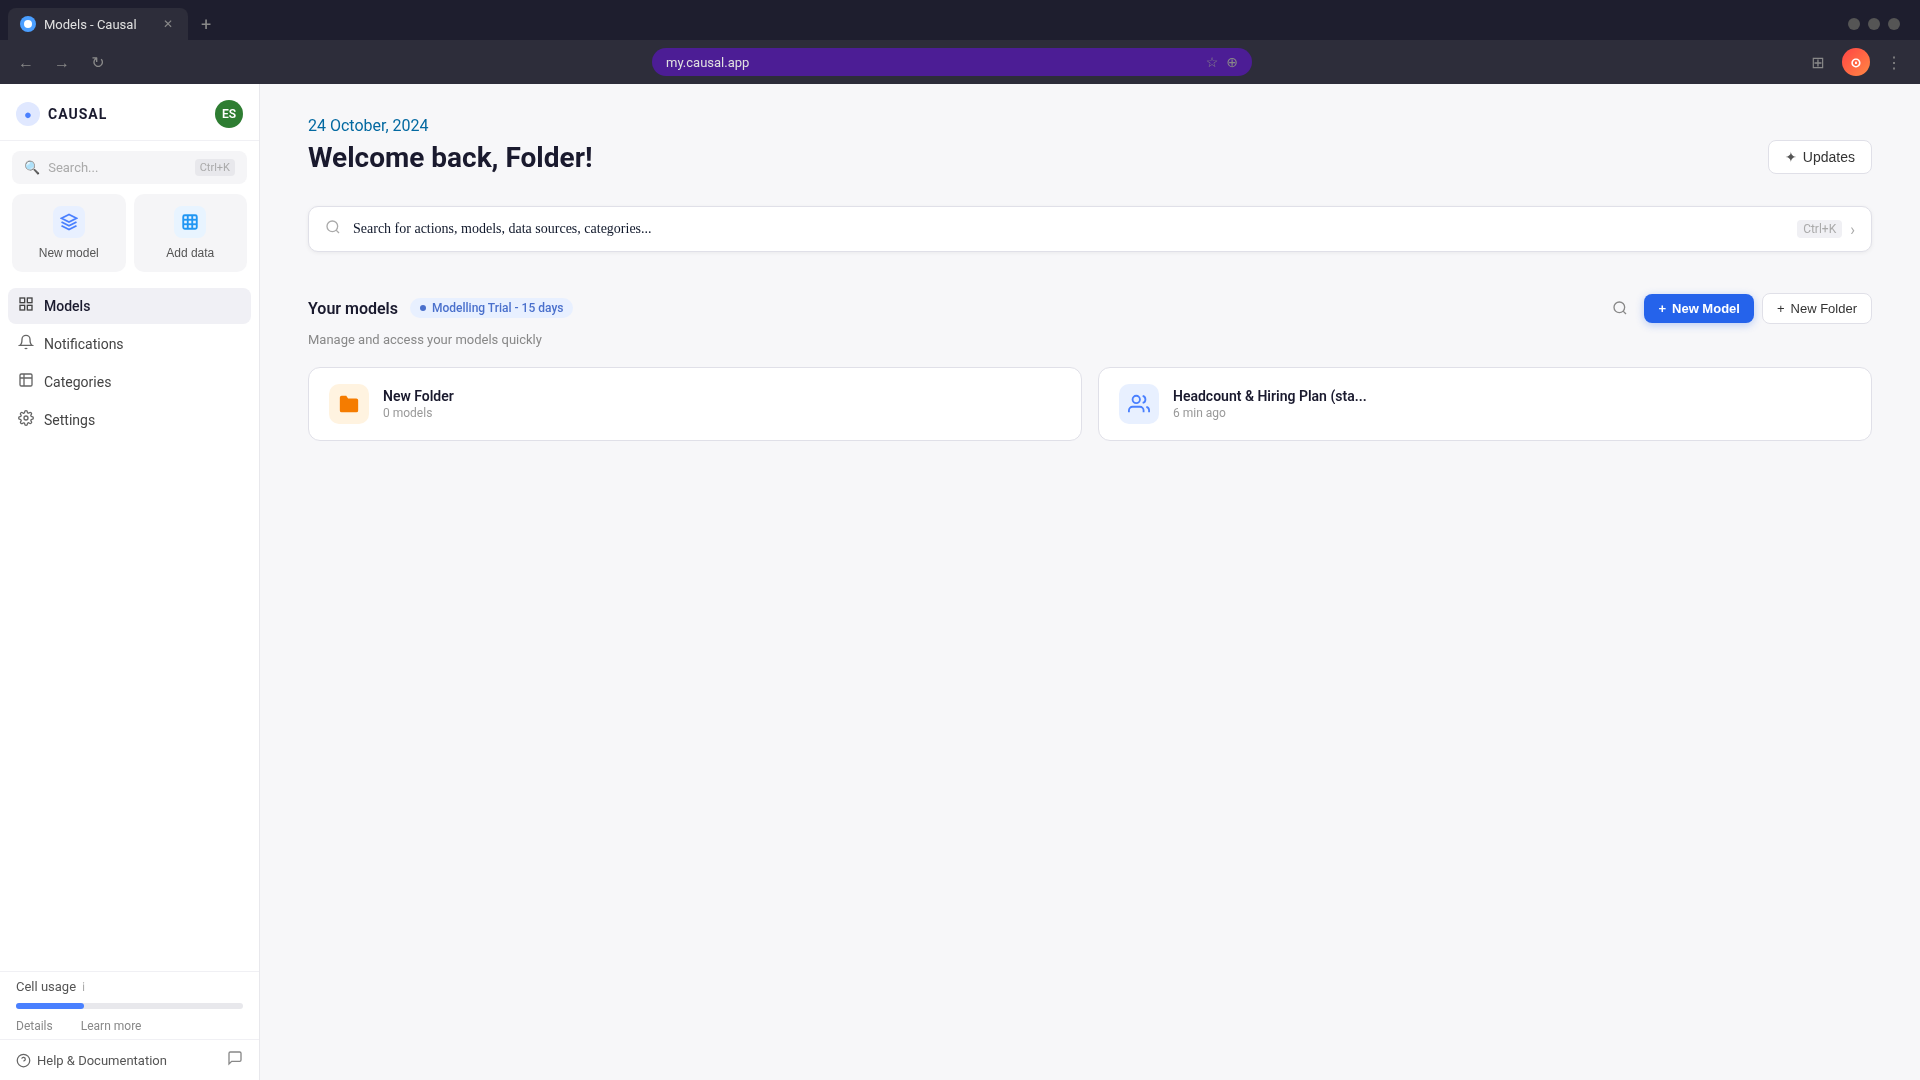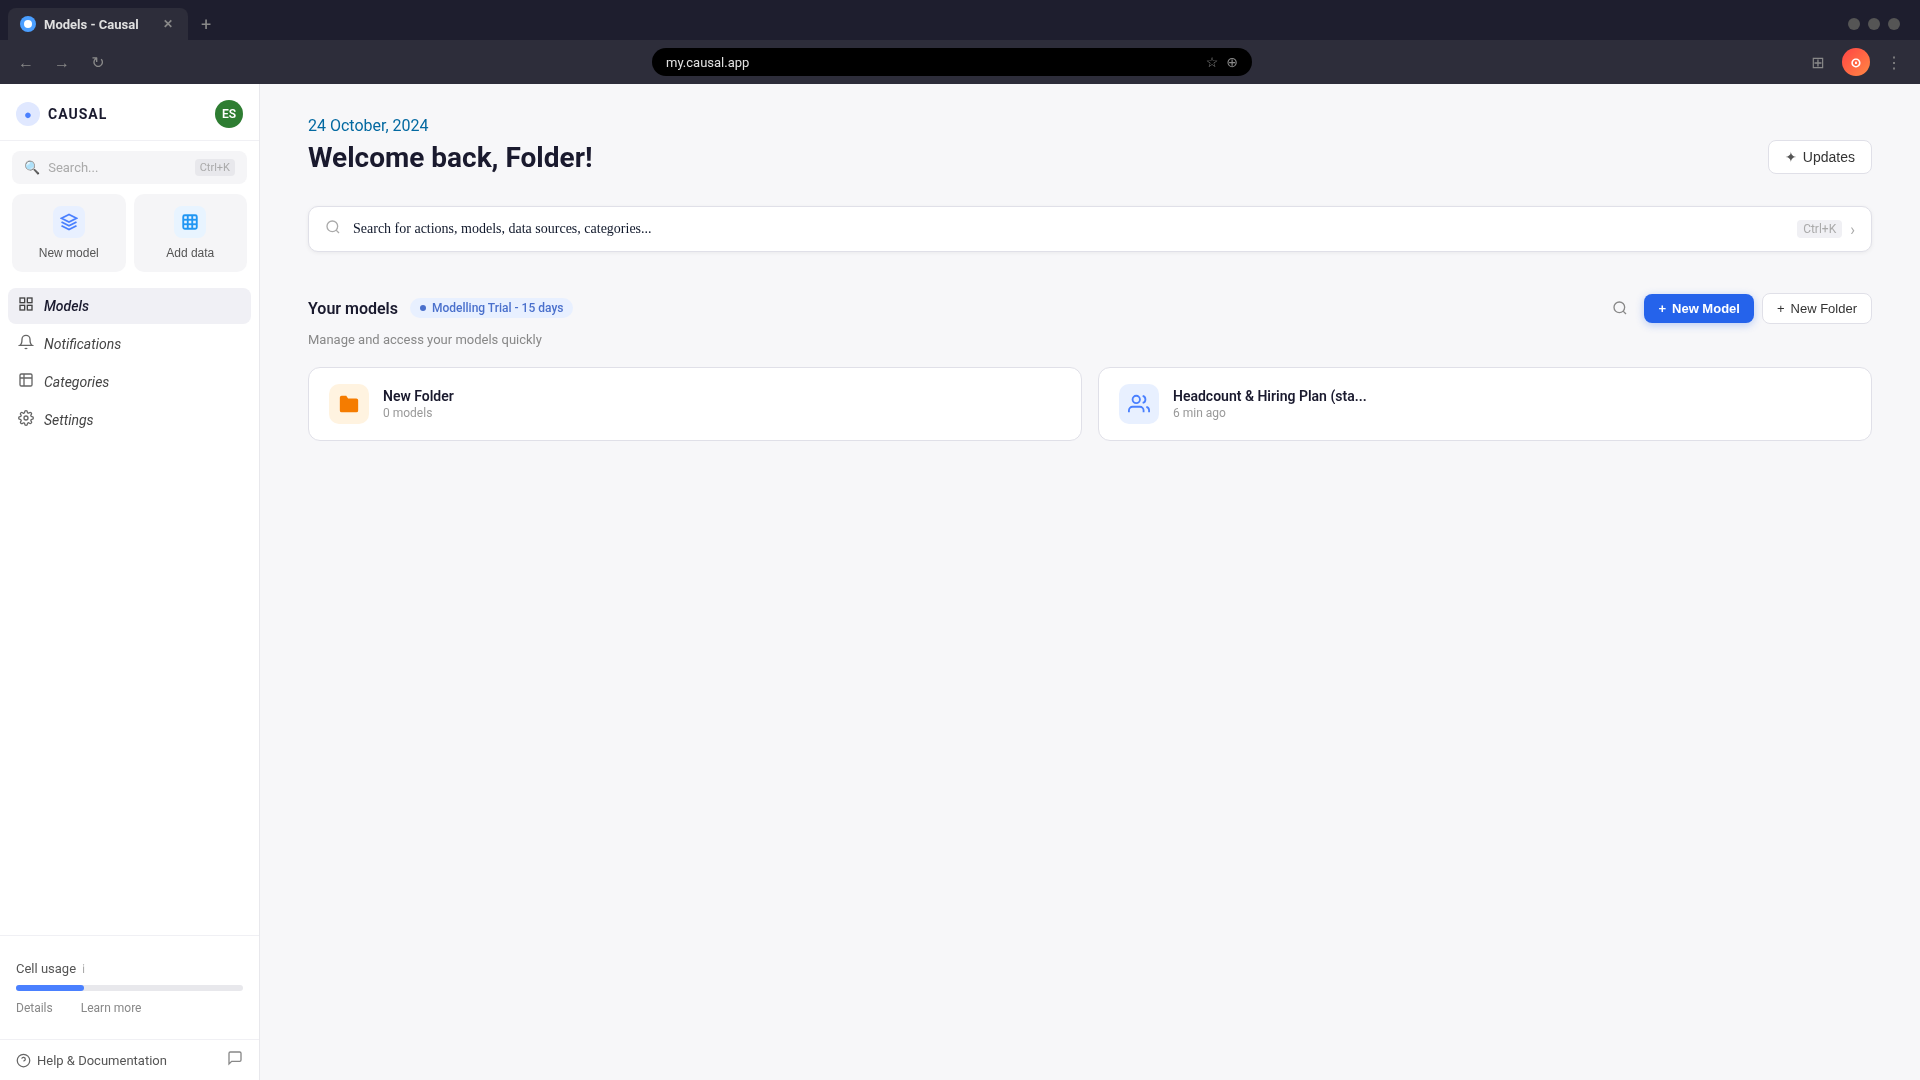--- a/index.html
+++ b/index.html
@@ -27,21 +27,20 @@
     }
     .tab {
       display: flex;
       align-items: center;
       background: #2d2d3a;
       border-radius: 8px 8px 0 0;
       padding: 6px 12px;
       gap: 8px;
       height: 32px;
       min-width: 180px;
-      font-weight: bold;
     }
     .tab-favicon {
       width: 16px;
       height: 16px;
       border-radius: 50%;
       background: #4a9eff;
       display: flex;
       align-items: center;
       justify-content: center;
     }
@@ -114,29 +113,28 @@
       display: flex;
       align-items: center;
       justify-content: center;
       color: #888;
       font-size: 16px;
       border-radius: 50%;
       cursor: pointer;
     }
     .address-bar {
       flex: 1;
-      background: #000000;
+      background: #4c1d95;
       border-radius: 20px;
       padding: 6px 14px;
       display: flex;
       align-items: center;
       gap: 8px;
       max-width: 600px;
       margin: 12px auto;
-      text-decoration: underline;
     }
     .address-text {
       font-size: 13px;
       color: #e0e0e0;
     }
     .address-bar-icons {
       margin-left: auto;
       display: flex;
       gap: 8px;
     }
@@ -282,27 +280,26 @@
     .nav-item {
       display: flex;
       align-items: center;
       gap: 10px;
       padding: 8px 10px;
       border-radius: 8px;
       cursor: pointer;
       font-size: 14px;
       color: #444;
       margin-bottom: 2px;
-      font-style: italic;
     }
     .nav-item.active { background: #f0f0f5; color: #1a1a2e; font-weight: 500; }
     .nav-icon { font-size: 15px; color: #666; }
 
     .sidebar-footer {
-      padding: 24px 16px;
+      padding: 6px 16px;
       border-top: 1px solid #f0f0f4;
     }
     .cell-usage-label {
       display: flex;
       align-items: center;
       gap: 6px;
       font-size: 13px;
       color: #555;
       margin-bottom: 8px;
     }

